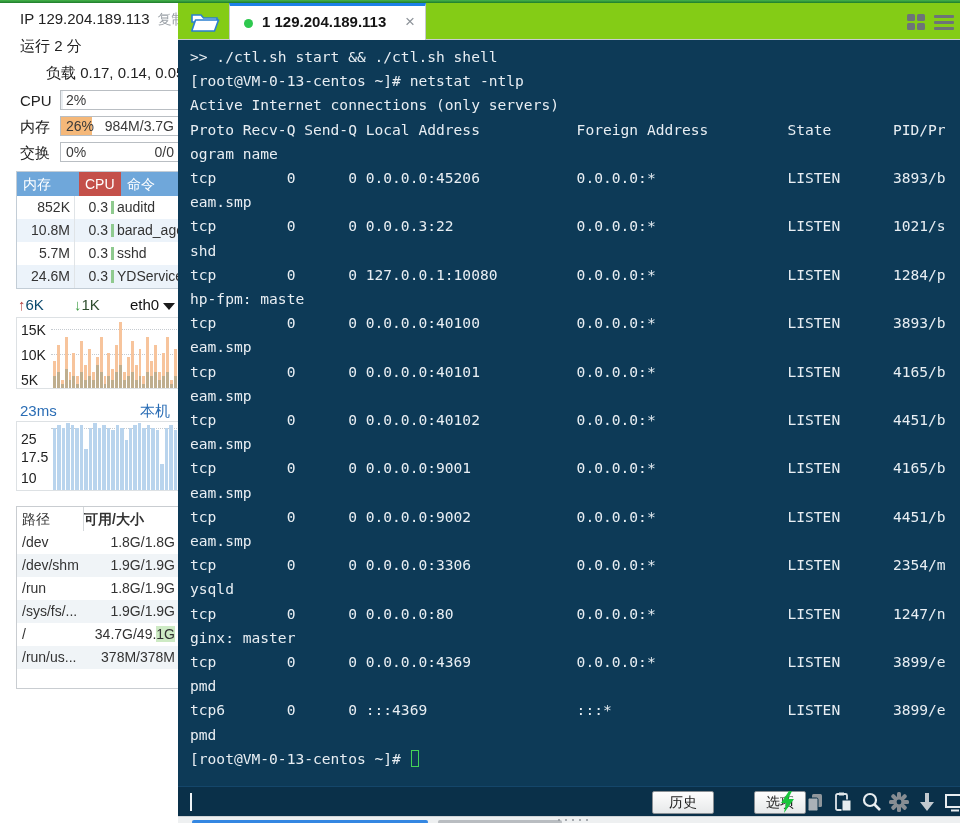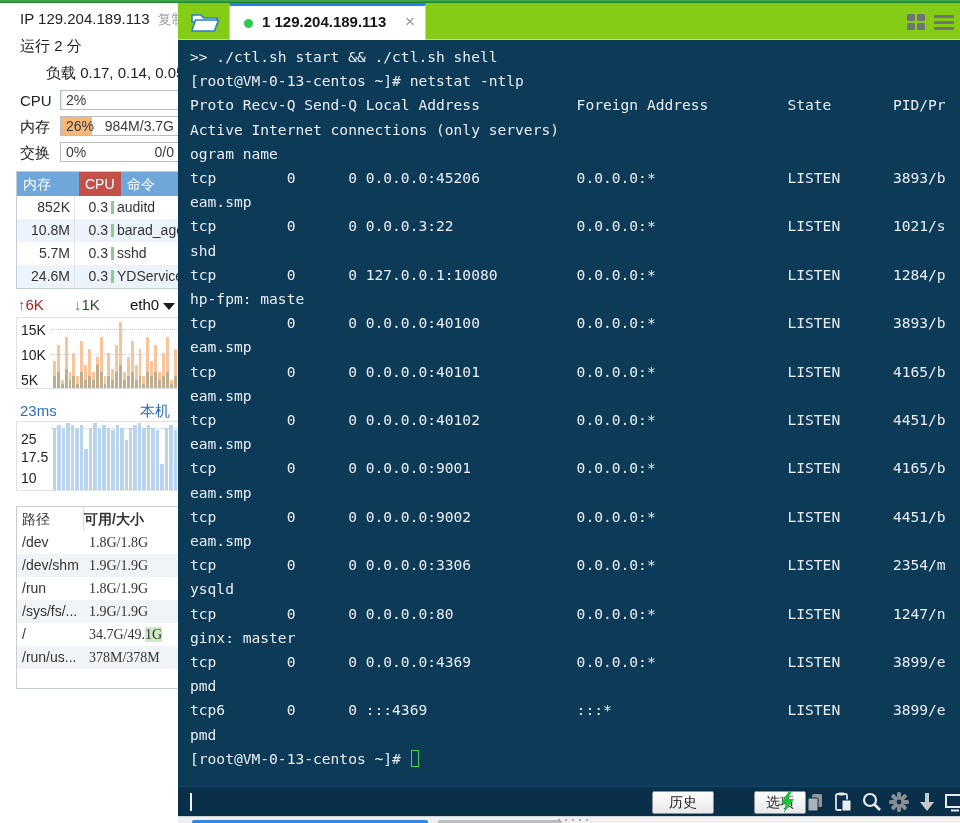--- a/index.html
+++ b/index.html
@@ -30,21 +30,21 @@
   .ptable .phead { display:flex; height:24px; line-height:24px; color:#fff; }
   .ptable .phead .hc { padding-left:6px; overflow:hidden; }
   .prow { display:flex; height:23px; line-height:23px; color:#333; }
   .prow .pmem { width:58px; text-align:right; padding-right:4px; border-right:1px solid #e0e4e7; }
   .prow .pcpu { width:36px; text-align:right; padding-right:3px; }
   .prow .ptick { width:3px; height:13px; margin-top:5px; background:#8fca8f; }
   .prow .pcmd { flex:1; padding-left:3px; white-space:nowrap; overflow:hidden; }
 
   .netlegend { position:absolute; left:0; top:293px; width:170px; height:20px; font-size:15px; }
   .uparrow { color:#b94a48; font-weight:bold; }
-  .upval { color:#b91c1c; }
+  .upval { color:#0c4a6e; }
   .dnarrow { color:#3f9e44; font-weight:bold; }
   .dnval { color:#2e4d2e; }
   .iface { color:#111; }
   .caret-down { display:inline-block; width:0; height:0; border-left:6px solid transparent;
                 border-right:6px solid transparent; border-top:7px solid #1b1b1b;
                 vertical-align:middle; margin-left:4px; }
 
   .plot { position:absolute; left:4px; width:164px; background:#fff;
           border:1px solid #dde1e4; overflow:hidden; }
   .gridline { position:absolute; left:34px; right:0; border-top:1px dotted #c6cbd0; }
@@ -56,21 +56,21 @@
 
   .pinghead { position:absolute; left:0; top:399px; width:170px; font-size:15px; color:#2a6db5; }
 
   .dtable { position:absolute; left:4px; top:503px; width:164px; height:183px;
             border:1px solid #c9cdd1; font-size:14px; color:#333; }
   .dhead { display:flex; height:24px; line-height:24px; }
   .dhead .dh1 { width:66px; padding-left:5px; }
   .dhead .dh2 { flex:1; padding-left:0; border-left:1px solid #d4d8db;font-weight:bold; }
   .drow { display:flex; height:23px; line-height:23px; }
   .drow .dpath { width:72px; padding-left:5px; white-space:nowrap; overflow:hidden; }
-  .drow .dval { flex:1; padding-right:4px; white-space:nowrap;font-family:Liberation Serif, serif; }
+  .drow .dval { flex:1; text-align:right; padding-right:4px; white-space:nowrap; }
   .hl { background:#cdeac4; }
 
   .sb-scroll { position:absolute; right:0; top:385px; width:8px; height:303px;
                background:#fafbfb; border-left:1px solid #e6e9eb; }
   .sb-dots { position:absolute; left:1px; width:6px; height:8px;
              background:radial-gradient(circle at 2px 2px,#aeb4b9 1px,transparent 1.2px),
                         radial-gradient(circle at 5px 5px,#aeb4b9 1px,transparent 1.2px); }
 
   
   .main { position:absolute; left:178px; top:3px; width:782px; height:820px; }
@@ -452,22 +452,22 @@
             <div></div>
             <div></div>
         </div>
       </div>
     </div>
 
     <div class="terminal">
       <div class="term-content" id="term">
           <div class="term-line">&gt;&gt; ./ctl.sh start &amp;&amp; ./ctl.sh shell</div>
           <div class="term-line">[root@VM-0-13-centos ~]# netstat -ntlp</div>
+          <div class="term-line">Active Internet connections (only servers)</div>
           <div class="term-line">Proto Recv-Q Send-Q Local Address           Foreign Address         State       PID/Pr</div>
-          <div class="term-line">Active Internet connections (only servers)</div>
           <div class="term-line">ogram name</div>
           <div class="term-line">tcp        0      0 0.0.0.0:45206           0.0.0.0:*               LISTEN      3893/b</div>
           <div class="term-line">eam.smp</div>
           <div class="term-line">tcp        0      0 0.0.0.3:22              0.0.0.0:*               LISTEN      1021/s</div>
           <div class="term-line">shd</div>
           <div class="term-line">tcp        0      0 127.0.0.1:10080         0.0.0.0:*               LISTEN      1284/p</div>
           <div class="term-line">hp-fpm: maste</div>
           <div class="term-line">tcp        0      0 0.0.0.0:40100           0.0.0.0:*               LISTEN      3893/b</div>
           <div class="term-line">eam.smp</div>
           <div class="term-line">tcp        0      0 0.0.0.0:40101           0.0.0.0:*               LISTEN      4165/b</div>

